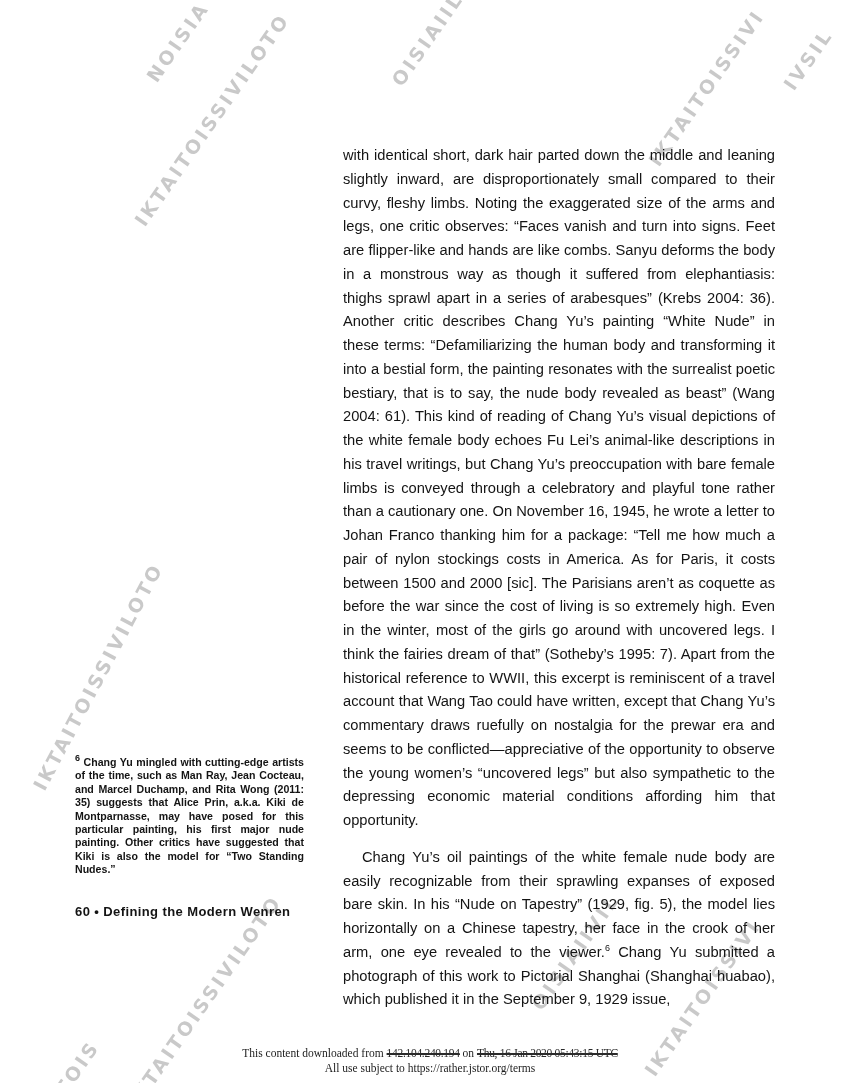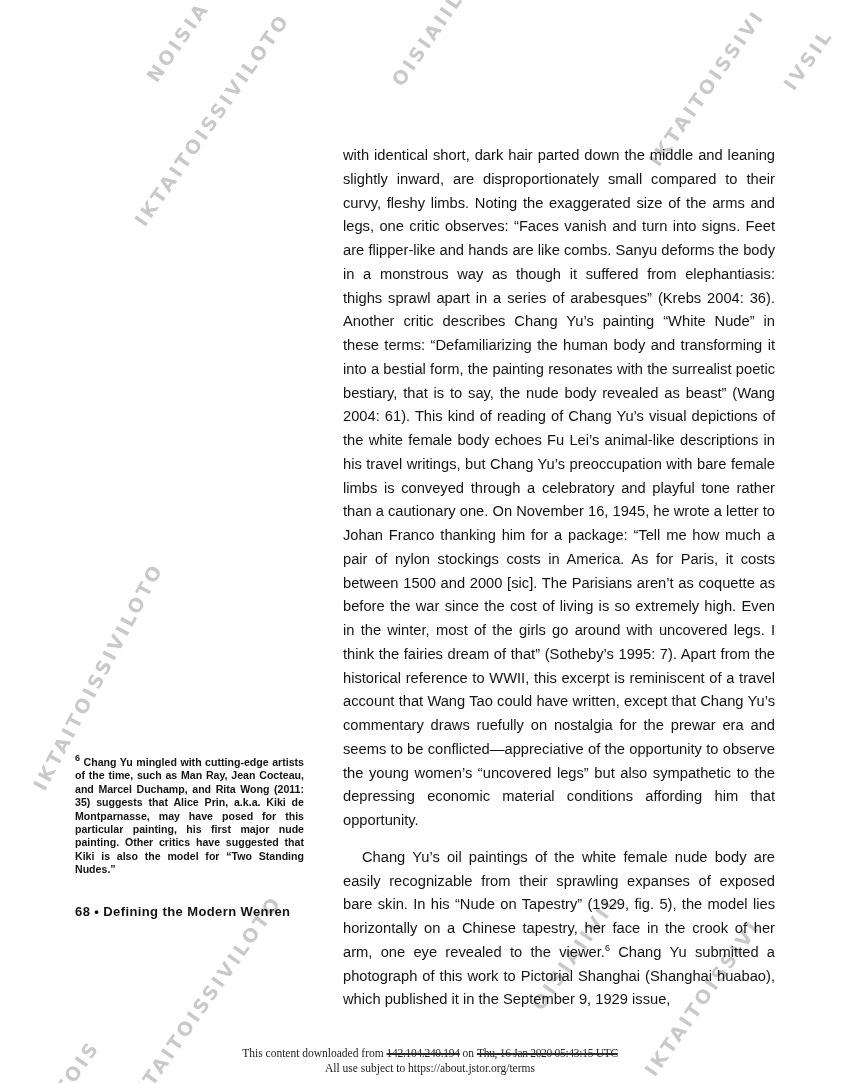--- a/index.html
+++ b/index.html
@@ -110,20 +110,20 @@
       <div class="wm" style="left: 28px; top: 1135px; font-size: 19px; transform: rotate(-55deg);">IKTAITOIS</div>
     </div>
 
   <div class="body-col">
     <p>with identical short, dark hair parted down the middle and leaning slightly inward, are disproportionately small compared to their curvy, fleshy limbs. Noting the exaggerated size of the arms and legs, one critic observes: “Faces vanish and turn into signs. Feet are flipper-like and hands are like combs. Sanyu deforms the body in a monstrous way as though it suffered from elephantiasis: thighs sprawl apart in a series of arabesques” (Krebs 2004: 36). Another critic describes Chang Yu’s painting “White Nude” in these terms: “Defamiliarizing the human body and transforming it into a bestial form, the painting resonates with the surrealist poetic bestiary, that is to say, the nude body revealed as beast” (Wang 2004: 61). This kind of reading of Chang Yu’s visual depictions of the white female body echoes Fu Lei’s animal-like descriptions in his travel writings, but Chang Yu’s preoccupation with bare female limbs is conveyed through a celebratory and playful tone rather than a cautionary one. On November 16, 1945, he wrote a letter to Johan Franco thanking him for a package: “Tell me how much a pair of nylon stockings costs in America. As for Paris, it costs between 1500 and 2000 [sic]. The Parisians aren’t as coquette as before the war since the cost of living is so extremely high. Even in the winter, most of the girls go around with uncovered legs. I think the fairies dream of that” (Sotheby’s 1995: 7). Apart from the historical reference to WWII, this excerpt is reminiscent of a travel account that Wang Tao could have written, except that Chang Yu’s commentary draws ruefully on nostalgia for the prewar era and seems to be conflicted—appreciative of the opportunity to observe the young women’s “uncovered legs” but also sympathetic to the depressing economic material conditions affording him that opportunity.</p>
     <p class="indent"><span>Chang Yu’s oil paintings of the white female nude body are easily recognizable from their sprawling expanses of exposed bare skin. In his “Nude on Tapestry” (1929, fig. 5), the model lies horizontally on a Chinese tapestry, her face in the crook of her arm, one eye revealed to the viewer.</span><sup>6</sup><span> Chang Yu submitted a photograph of this work to </span><span class="italic">Pictorial Shanghai</span><span> (Shanghai huabao), which published it in the September 9, 1929 issue,</span></p>
   </div>
 
   <div class="footnote"><sup>6</sup><span> Chang Yu mingled with cutting-edge artists of the time, such as Man Ray, Jean Cocteau, and Marcel Duchamp, and Rita Wong (2011: 35) suggests that Alice Prin, a.k.a. Kiki de Montparnasse, may have posed for this particular painting, his first major nude painting. Other critics have suggested that Kiki is also the model for “Two Standing Nudes.”</span></div>
 
-  <div class="running-footer"><span>68 • </span><span class="italic">Defining the Modern</span><span> Wenren</span></div>
+  <div class="running-footer"><span>60 • </span><span class="italic">Defining the Modern</span><span> Wenren</span></div>
 
   <div class="jstor">
     <div><span>This content downloaded from </span><span class="redacted">142.104.240.194</span><span> on </span><span class="redacted">Thu, 16 Jan 2020 05:43:15 UTC</span></div>
-    <div>All use subject to https://about.jstor.org/terms</div>
+    <div>All use subject to https://rather.jstor.org/terms</div>
   </div>
 
 </div>
 
 </body></html>

